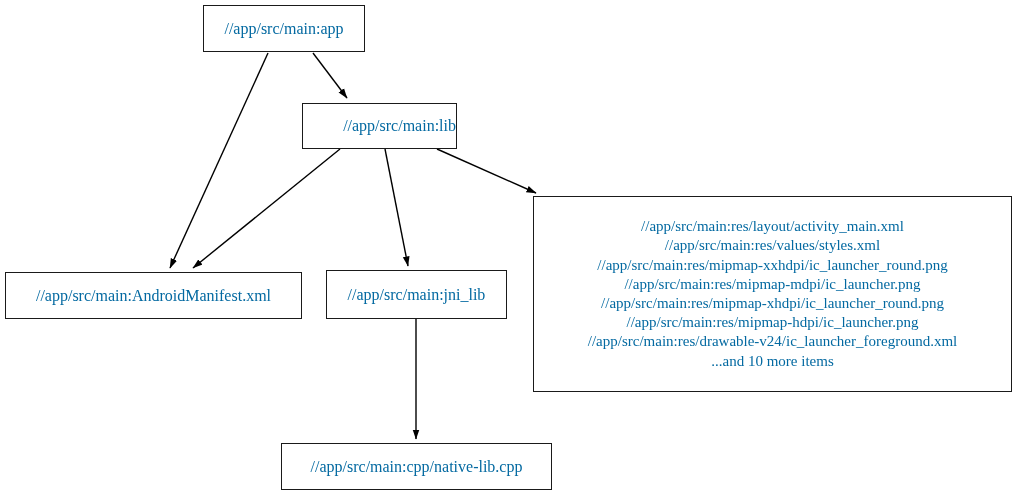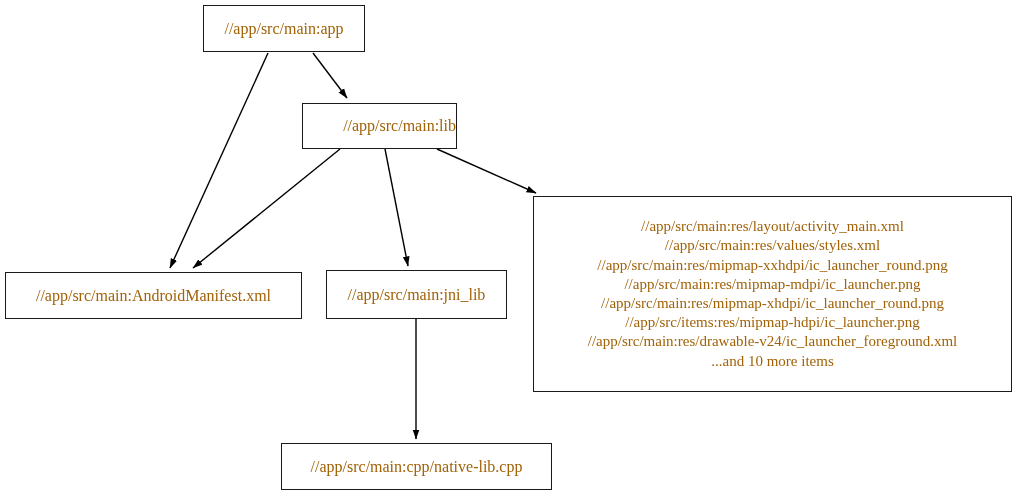--- a/index.html
+++ b/index.html
@@ -20,21 +20,21 @@
     left: 0;
     top: 0;
     width: 1018px;
     height: 496px;
   }
   .node {
     position: absolute;
     box-sizing: border-box;
     background: #ffffff;
     border: 1.4px solid #1a1a1a;
-    color: #a16207;
+    color: #0369a1;
     display: flex;
     align-items: center;
     justify-content: center;
     text-align: center;
     font-size: 16px;
     white-space: nowrap;
   }
   .node-app            { left: 203px; top: 5px;   width: 162px; height: 47px; }
   .node-lib            { left: 302px; top: 103px; width: 155px; height: 46px; justify-content: flex-end; }
   .node-manifest       { left: 5px;   top: 272px; width: 297px; height: 47px; }
@@ -88,21 +88,21 @@
   <div class="node node-jni-lib">
     <span>//app/src/main:jni_lib</span>
   </div>
 
   <div class="node node-resources">
     <span class="res-line">//app/src/main:res/layout/activity_main.xml</span>
     <span class="res-line">//app/src/main:res/values/styles.xml</span>
     <span class="res-line">//app/src/main:res/mipmap-xxhdpi/ic_launcher_round.png</span>
     <span class="res-line">//app/src/main:res/mipmap-mdpi/ic_launcher.png</span>
     <span class="res-line">//app/src/main:res/mipmap-xhdpi/ic_launcher_round.png</span>
-    <span class="res-line">//app/src/items:res/mipmap-hdpi/ic_launcher.png</span>
+    <span class="res-line">//app/src/main:res/mipmap-hdpi/ic_launcher.png</span>
     <span class="res-line">//app/src/main:res/drawable-v24/ic_launcher_foreground.xml</span>
     <span class="res-line">...and 10 more items</span>
   </div>
 
   <div class="node node-native-lib-cpp">
     <span>//app/src/main:cpp/native-lib.cpp</span>
   </div>
 
 </div>
 

